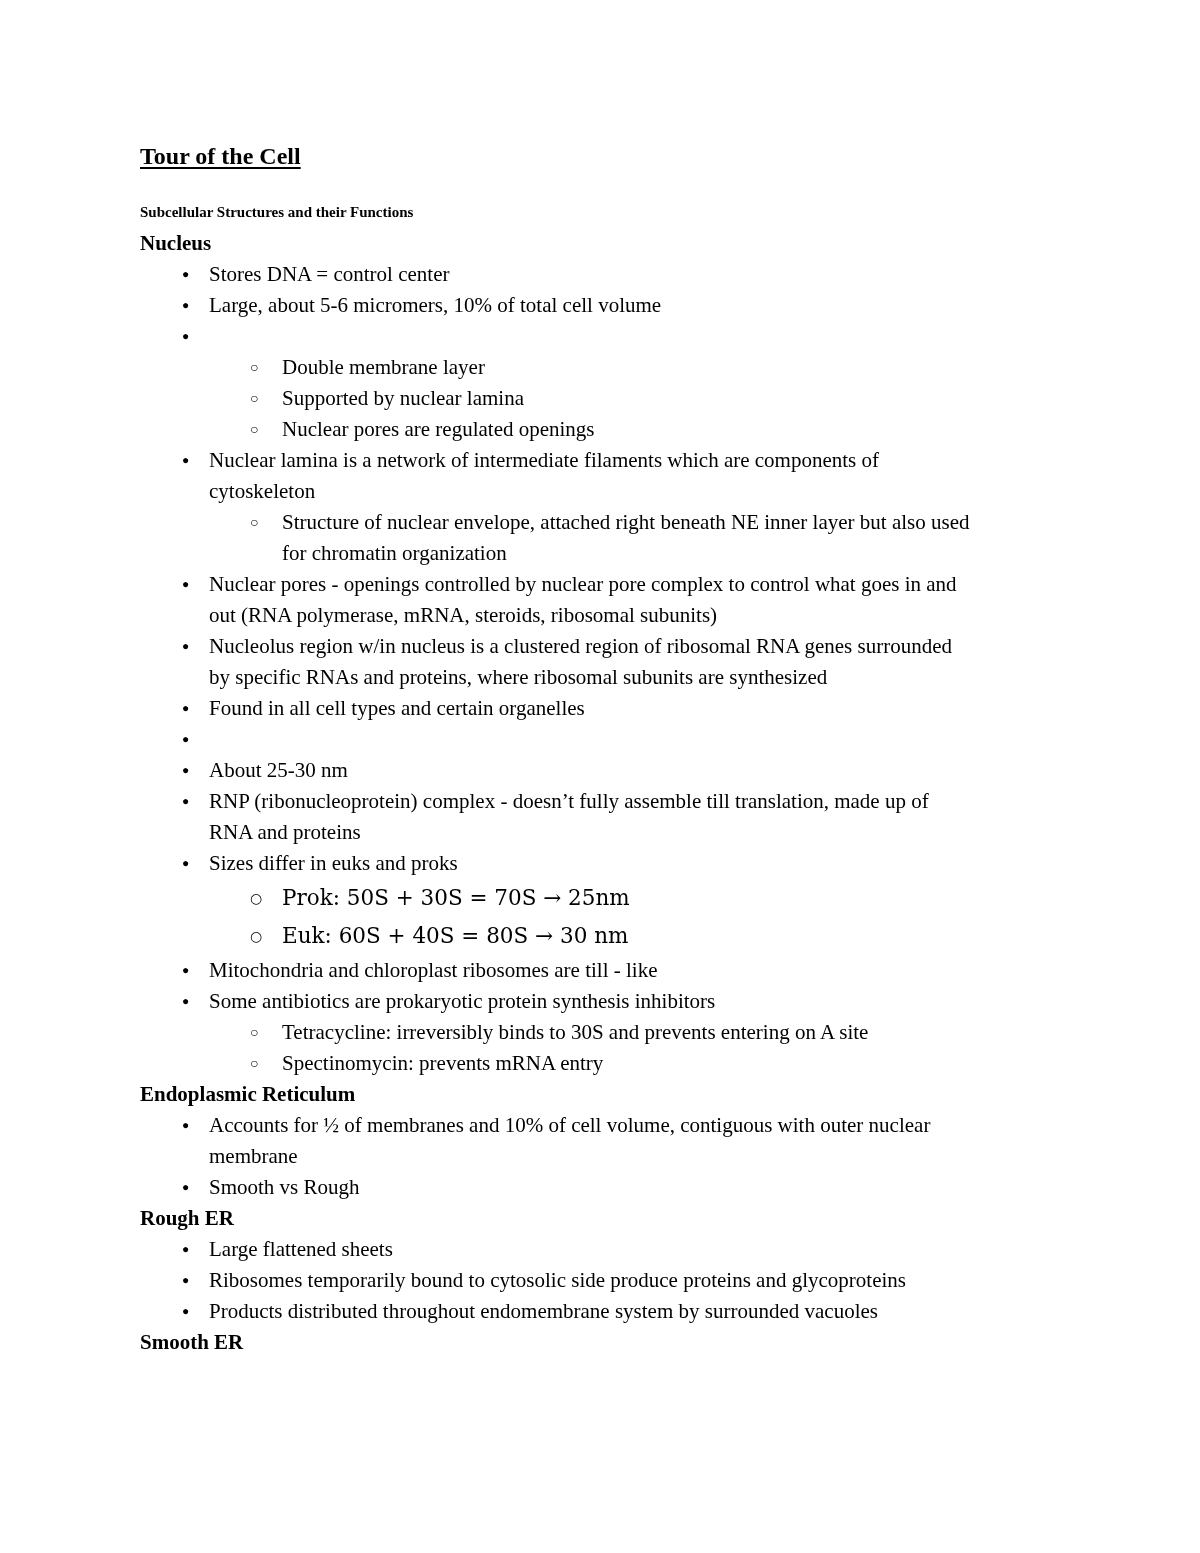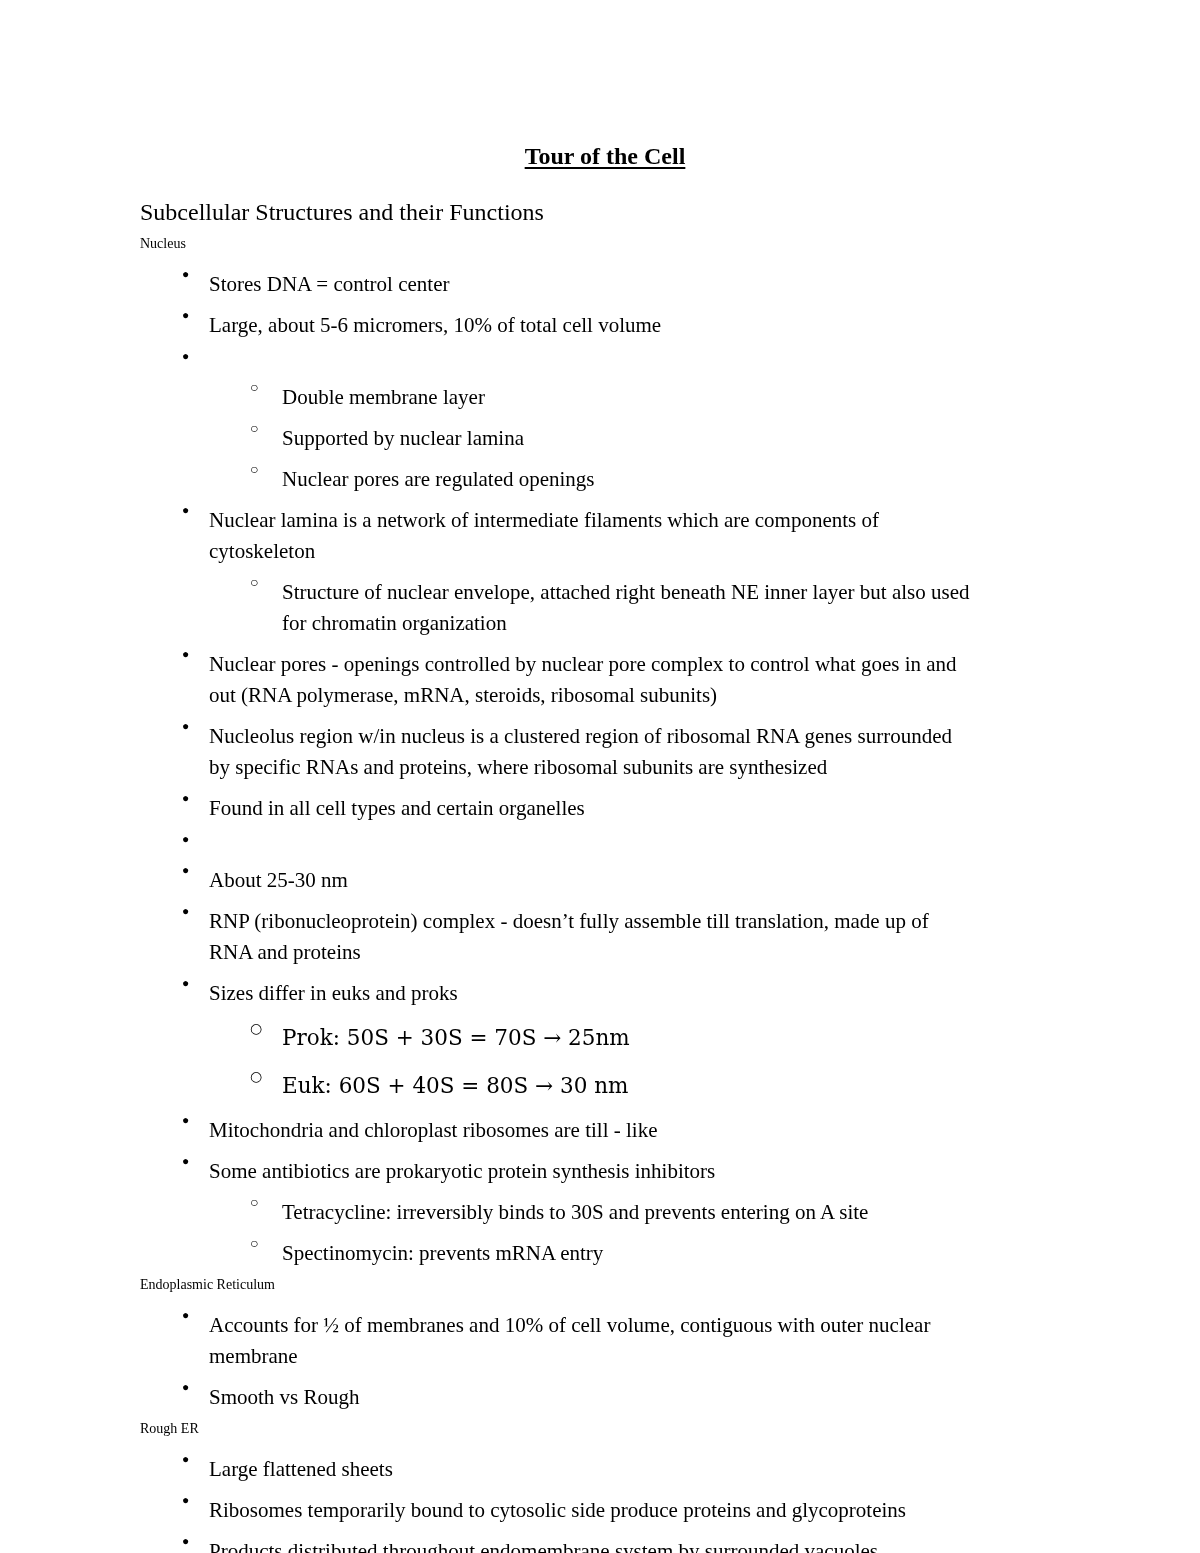--- a/index.html
+++ b/index.html
@@ -19,43 +19,43 @@
     width: 1200px;
     height: 1553px;
     padding: 141px 130px 0 140px;
     background: #ffffff;
   }
   .doc-title {
     margin: 0;
     font-size: 24px;
     line-height: 30px;
     font-weight: bold;
-    text-align: center;
+    text-align: left;
     text-decoration: underline;
     text-decoration-thickness: 2px;
     text-underline-offset: 3px;
   }
   .doc-heading {
     margin: 26px 0 0 0;
-    font-size: 24px;
+    font-size: 15px;
     line-height: 31px;
-    font-weight: normal;
+    font-weight: bold;
   }
   .section-name {
-    font-size: 14px;
+    font-size: 21px;
     line-height: 31px;
+    font-weight: bold;
   }
   .li {
     display: flex;
     font-size: 21px;
     line-height: 31px;
   }
   .li .txt {
     white-space: pre-wrap;
-    margin-top: 10px;
   }
   .l1 { padding-left: 42px; }
   .l1 > .bullet {
     flex: 0 0 27px;
     width: 27px;
     font-size: 12px;
     line-height: inherit;
   }
   .l2 { padding-left: 110px; }
   .l2 > .bullet {

